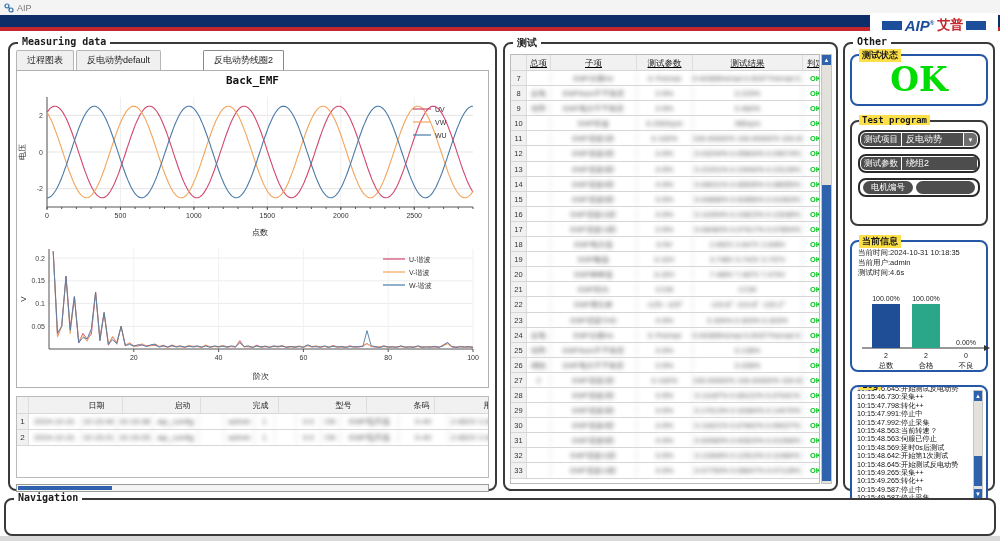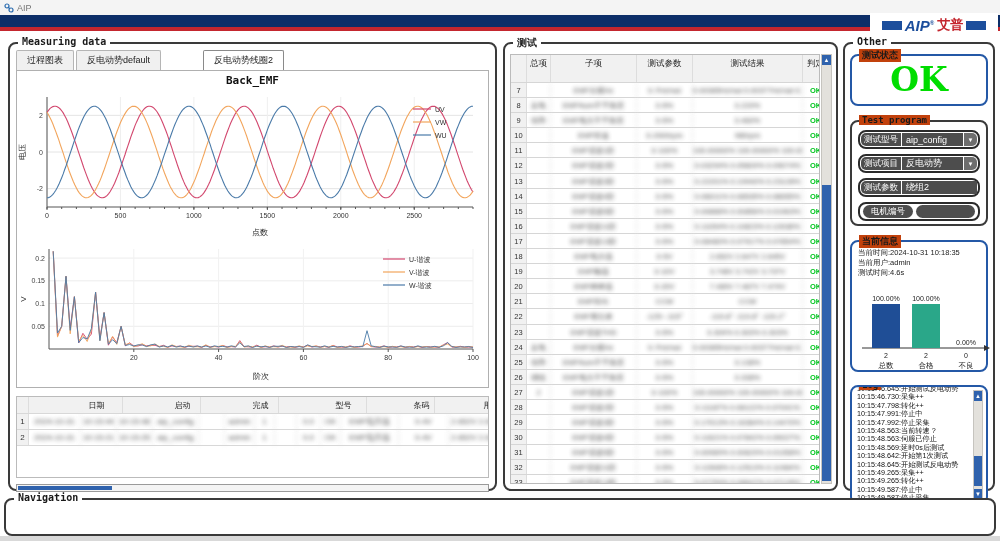--- a/index.html
+++ b/index.html
@@ -17,21 +17,21 @@
   .logo .blk { width:20px; height:9px; background:#1c4e9c; }
   .logo .aip { font-size:15px; font-weight:bold; font-style:italic; color:#1c4e9c; letter-spacing:0; }
   .logo .reg { font-size:6px; color:#1c4e9c; vertical-align:super; }
   .logo .cn  { font-size:13px; font-weight:bold; color:#c4262e; }
 
   
   .gbox { position:absolute; border:2px solid #3a3a3a; border-radius:8px; background:#fff; }
   .gbox > .glabel { position:absolute; top:-8px; left:8px; background:#fff; padding:0 4px;
     font-family:"DejaVu Sans Mono", monospace; font-size:10px; font-weight:bold; color:#1a1a1a; white-space:nowrap; }
   .bbox { position:relative; border:2px solid #2458a6; border-radius:8px; background:#fff; }
-  .bbox > .glabel, .dbox > .glabel { position:absolute; top:-7px; left:7px; background:#c2410c; padding:0 3px;
+  .bbox > .glabel, .dbox > .glabel { position:absolute; top:-7px; left:7px; background:#fde047; padding:0 3px;
     font-family:"DejaVu Sans Mono", monospace; font-size:9px; font-weight:bold; color:#1a1a1a; white-space:nowrap; }
   .dbox { position:relative; border:2px solid #3a3a3a; border-radius:8px; background:#fff; }
 
   #measuring { left:8px;  top:42px; width:489px; height:449px; }
   #testpanel { left:503px; top:42px; width:335px; height:449px; }
   #otherpanel{ left:843px; top:42px; width:152px; height:449px; }
   #navpanel  { left:4px;  top:498px; width:992px; height:38px; }
   .footer-strip { position:absolute; left:0; top:536px; width:1000px; height:5px; background:#d9d9d9; }
 
   
@@ -53,21 +53,21 @@
     overflow:hidden; white-space:nowrap; flex-shrink:0; }
   .lhead .lcell { color:#222; }
   .blur { filter:blur(2px); opacity:.85; }
   .progress { margin:6px 6px 0 6px; height:8px; border:1px solid #9a9a9a; background:#f4f4f4; position:relative; }
   .progress .fill { position:absolute; left:1px; top:1px; bottom:1px; background:#2f62ad; }
 
   
   .mtable { position:absolute; left:5px; top:10px; right:16px; bottom:5px; border:1px solid #bbb;
     overflow:hidden; background:#fff; }
   .mrow { display:flex; height:15.1px; line-height:15.1px; border-bottom:1px solid #d6d6d6; }
-  .mrow.mhead { background:#f1f1f1; height:28px; line-height:16px; }
+  .mrow.mhead { background:#f1f1f1; height:16px; line-height:16px;text-decoration:underline; }
   .mcell { font-size:7.5px; color:#333; text-align:center; border-right:1px solid #ddd;
     overflow:hidden; white-space:nowrap; flex-shrink:0; }
   .mhead .mcell { font-size:8.5px; color:#222; }
   .c-num{width:16px; background:#f1f1f1;} .c-grp{width:24px;} .c-sub{width:86px;}
   .c-par{width:56px;} .c-res{width:110px; flex-grow:1;} .c-ver{width:26px;}
   .ok { color:#00c41e; font-weight:bold; filter:none; }
   .vscroll { position:absolute; right:4px; top:10px; bottom:5px; width:11px; background:#e3e1dc; border:1px solid #c6c4bf; }
   .varrow { position:absolute; left:0; width:9px; height:10px; background:#2f62ad; color:#fff;
     font-size:6px; text-align:center; line-height:10px; }
   .vthumb { position:absolute; left:0; width:9px; background:#2f62ad; }
@@ -533,25 +533,20 @@
   <div class="rcol">
 
     <div id="statusbox" class="bbox">
       <div class="glabel">测试状态</div>
       <div class="okbig">OK</div>
     </div>
 
     <div id="progbox" class="dbox">
       <div class="glabel">Test program</div>
       <div class="combo-row">
-        <span class="combo-label">测试型号</span>
-        <span class="combo-value">aip_config</span>
-        <span class="combo-arrow">▼</span>
-      </div>
-      <div class="combo-row">
         <span class="combo-label">测试项目</span>
         <span class="combo-value">反电动势</span>
         <span class="combo-arrow">▼</span>
       </div>
       <div class="combo-row">
         <span class="combo-label">测试参数</span>
         <span class="combo-value">绕组2</span>
       </div>
       <div class="combo-row" style="padding:1px 3px;">
         <span class="motor-btn">电机编号</span>

